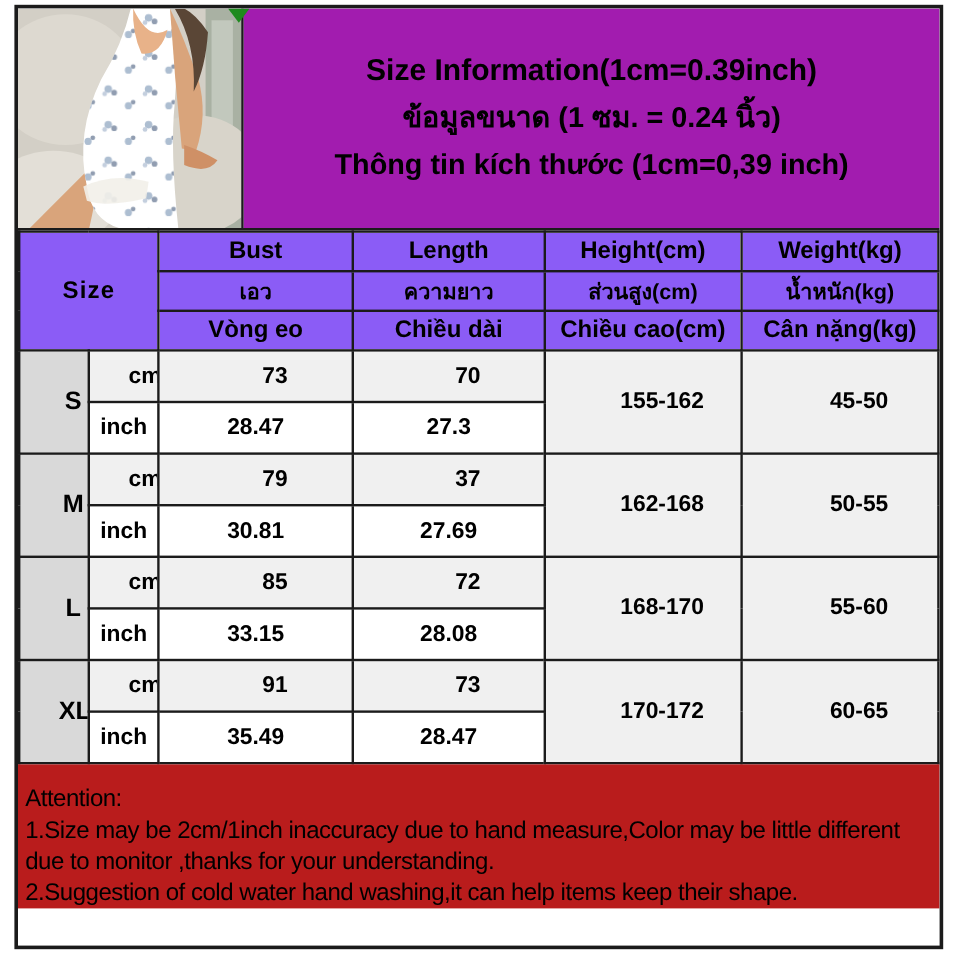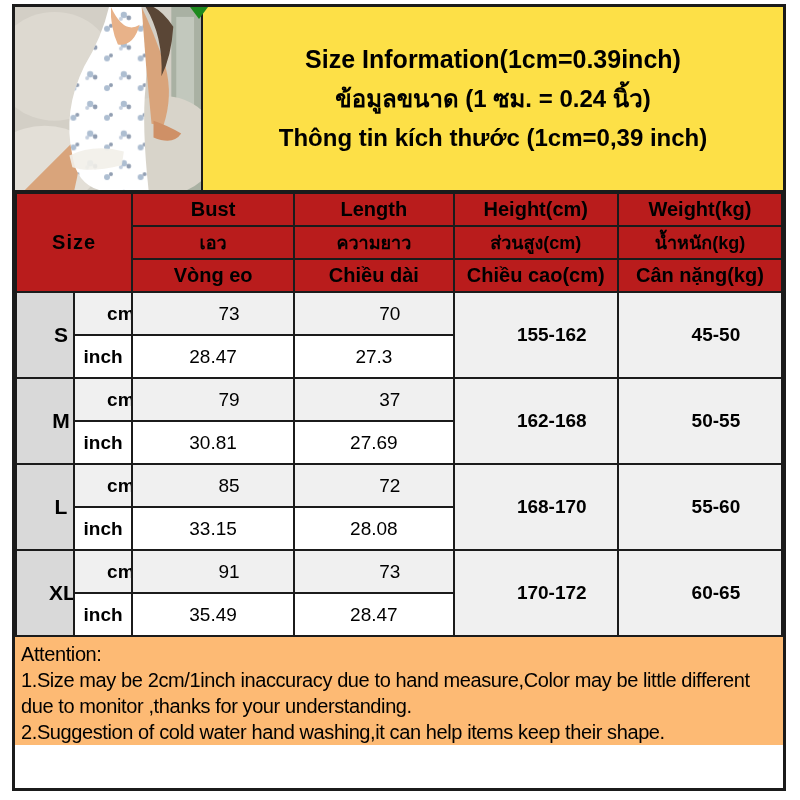--- a/index.html
+++ b/index.html
@@ -9,53 +9,53 @@
     border: 3px solid #1b1b1b; background: #ffffff; overflow: hidden;
   }
   
   .top { display: flex; height: 185px; border-bottom: 2px solid #1b1b1b; }
   .photo {
     width: 188px; height: 100%; flex: 0 0 188px;
     border-right: 2px solid #1b1b1b; position: relative; overflow: hidden;
   }
   .photo svg { display: block; width: 100%; height: 100%; }
   .titlebox {
-    flex: 1; background: #fde047; display: flex; flex-direction: column;
+    flex: 1; background: #a21caf; display: flex; flex-direction: column;
     align-items: center; justify-content: center; text-align: center;
   }
   .titlebox .t1 { font-size: 25px; font-weight: bold; color: #000; line-height: 39px; }
   .titlebox .t2 { font-size: 24px; font-weight: bold; color: #000; line-height: 39px; }
   .titlebox .t3 { font-size: 24px; font-weight: bold; color: #000; line-height: 39px; }
   .corner-triangle {
     position: absolute; left: 175px; top: 0; width: 0; height: 0; z-index: 5;
     border-left: 9px solid transparent; border-right: 9px solid transparent;
     border-top: 12px solid #1e8a1e;
   }
   
   table.size-table { width: 100%; border-collapse: collapse; table-layout: fixed; }
   table.size-table td {
     border: 2px solid #1b1b1b; text-align: center; vertical-align: middle;
     color: #000; overflow: hidden; white-space: nowrap;
   }
   td.col-size { width: 104px; } td.col-unit { width: 82px; }
   td.col-bust { width: 145px; } td.col-length { width: 143px; }
   td.col-height { width: 147px; } td.col-weight { width: 147px; }
-  tr.hdr td { background: #b91c1c; font-weight: bold; height: 33px; font-size: 20px; }
+  tr.hdr td { background: #8b5cf6; font-weight: bold; height: 33px; font-size: 20px; }
   tr.hdr-th td { font-size: 18px; }
   td.size-head { background: #d9d9d9; font-weight: bold; font-size: 36px; letter-spacing: 1px; }
   td.sz { background: #d9d9d9; font-weight: bold; font-size: 21px; }
   tr.r { height: 43px; }
   td.unit { font-weight: bold; font-size: 19px; }
-  td.val { font-weight: normal; font-size: 19px; }
+  td.val { font-weight: bold; font-size: 19px; }
   tr.cm-row td { background: #f0f0f0; padding-left: 32px; }
   tr.inch-row td { background: #ffffff; }
   tr.cm-row td.sz { background: #d9d9d9; }
   td.hw { background: #f0f0f0; font-weight: bold; font-size: 19px; }
   
-  .attention { padding: 4px 6px 0 6px; background: #fdba74; }
+  .attention { padding: 16px 6px 0 6px; background: #b91c1c; }
   .attention .att-line { font-size: 20px; color: #000; line-height: 26px; letter-spacing: -0.4px; }
 </style>
 </head>
 <body>
 
 <div class="frame">
 
   <div class="corner-triangle"></div>
 
   <div class="top">

